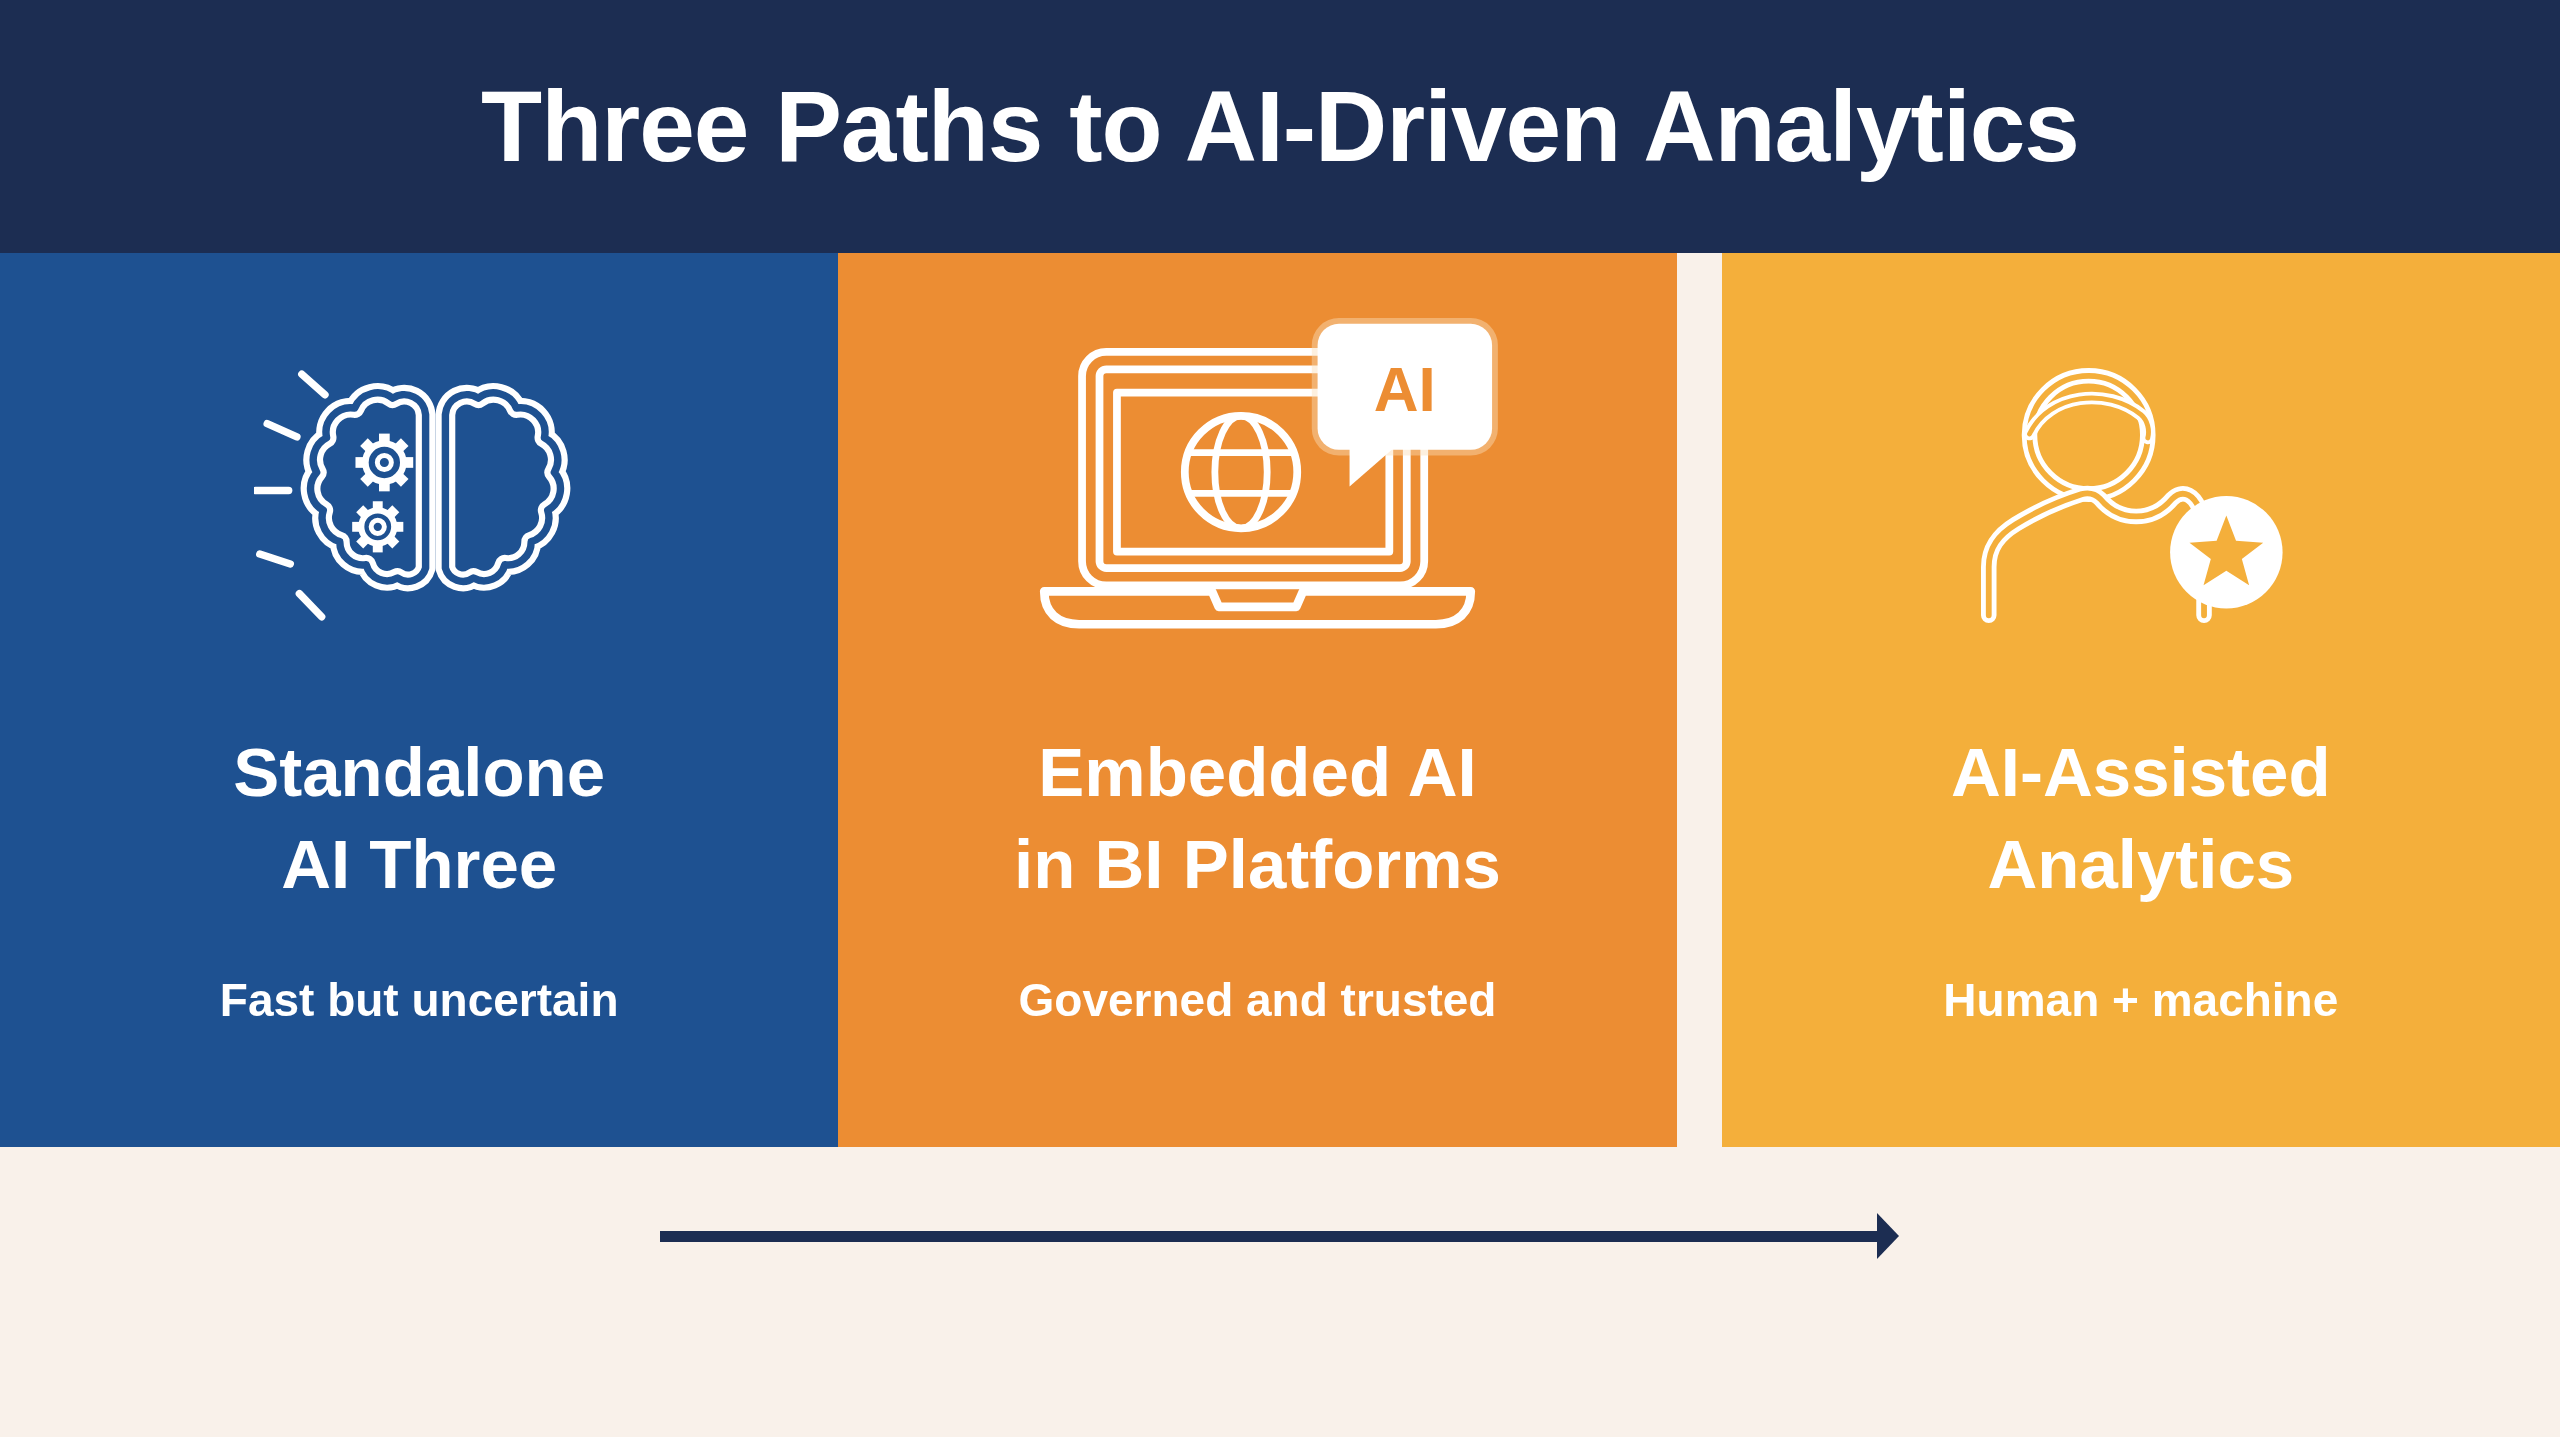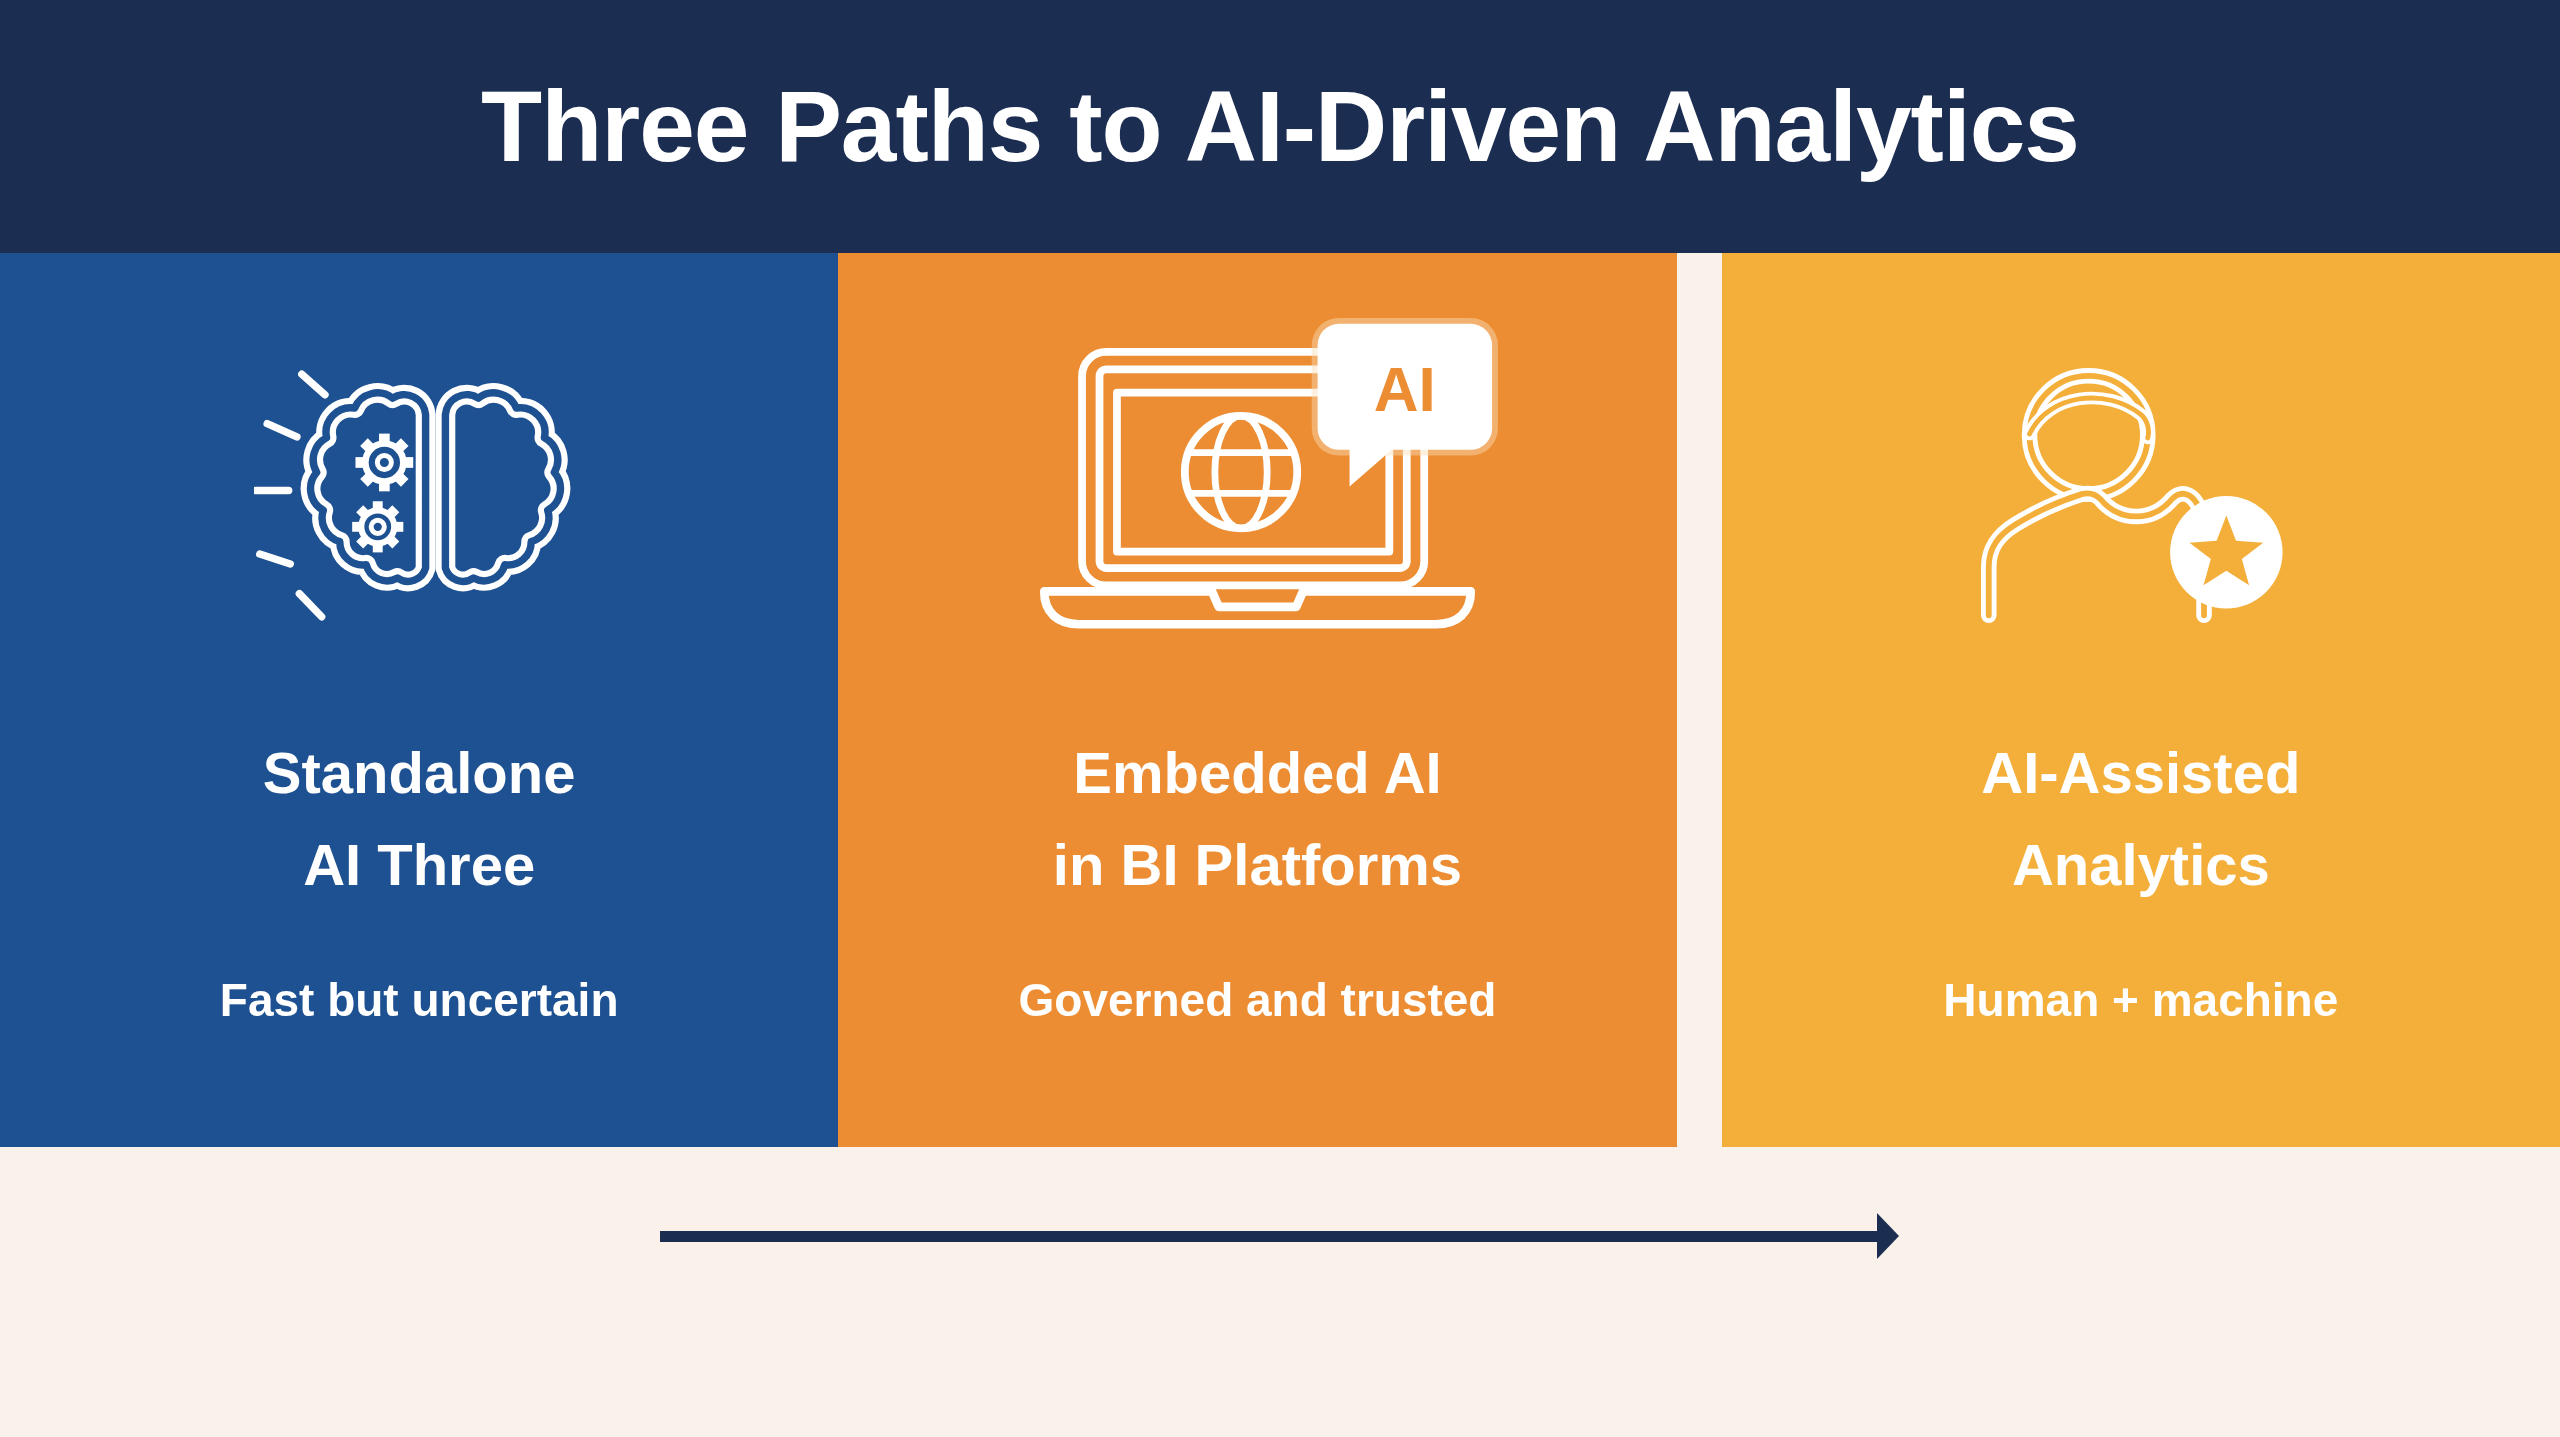--- a/index.html
+++ b/index.html
@@ -24,21 +24,21 @@
   .panel{position:relative;flex:1 1 0;overflow:hidden;}
   .panel.p0{background:var(--blue);}
   .panel.p1{background:var(--orange);}
   .panel.p2{background:var(--yellow);margin-left:45px;}
   .icon-wrap{position:absolute;left:0;right:0;display:flex;justify-content:center;}
   .icon-wrap.brain{top:112px;}
   .icon-wrap.laptop{top:63px;}
   .icon-wrap.person{top:115px;}
   .p-title{
     position:absolute;top:474px;left:0;right:0;text-align:center;
-    color:var(--white);font-size:58px;font-weight:700;line-height:92px;
+    color:var(--white);font-size:69px;font-weight:700;line-height:92px;
   }
   .p-title .line{display:block;}
   .p-sub{
     position:absolute;top:720px;left:0;right:0;text-align:center;
     color:var(--white);font-size:46px;font-weight:700;
   }
   .p-sub.bold{font-weight:700;}
   
   .footer{position:relative;height:290px;background:var(--cream);}
   .arrow-line{position:absolute;left:660px;top:84px;width:1218px;height:11px;background:var(--navy);}

